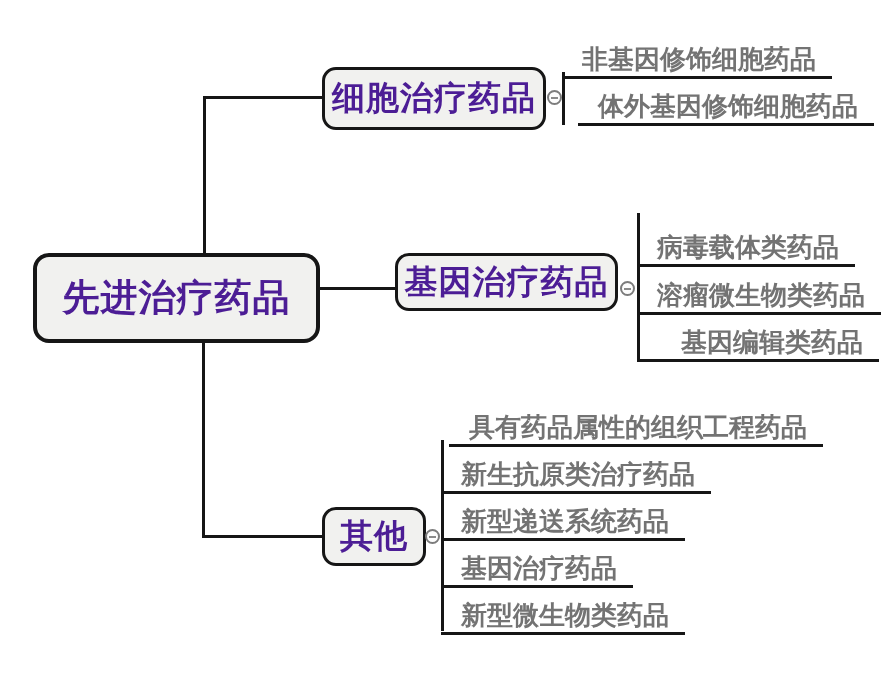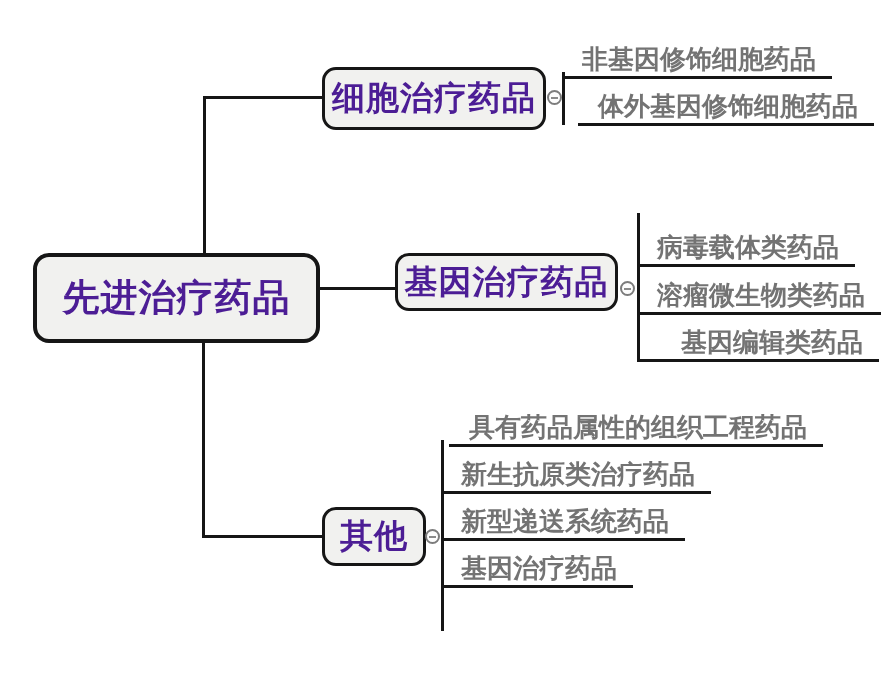--- a/index.html
+++ b/index.html
@@ -118,14 +118,15 @@
   <div class="leaf b1-1">体外基因修饰细胞药品</div>
 
   <div class="leaf b2-1">病毒载体类药品</div>
   <div class="leaf b2-2">溶瘤微生物类药品</div>
   <div class="leaf b2-3">基因编辑类药品</div>
 
   <div class="leaf b3-0">具有药品属性的组织工程药品</div>
   <div class="leaf b3-1">新生抗原类治疗药品</div>
   <div class="leaf b3-2">新型递送系统药品</div>
   <div class="leaf b3-3">基因治疗药品</div>
+  <div class="leaf b3-4">新型微生物类药品</div>
 
 </div>
 
 </body></html>

